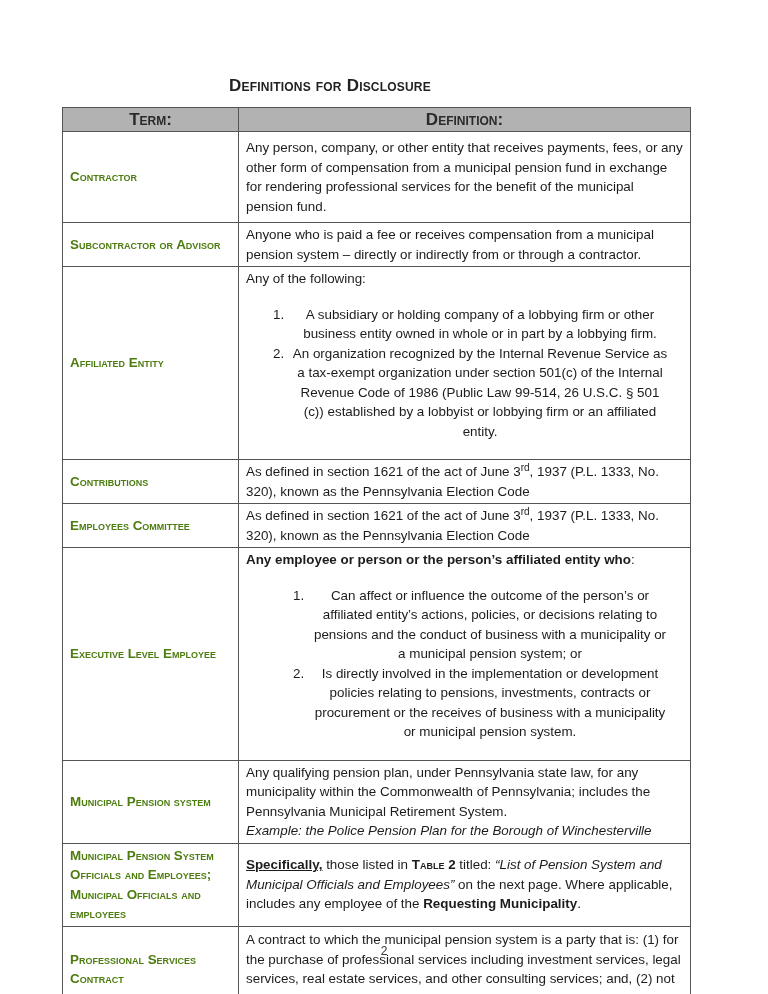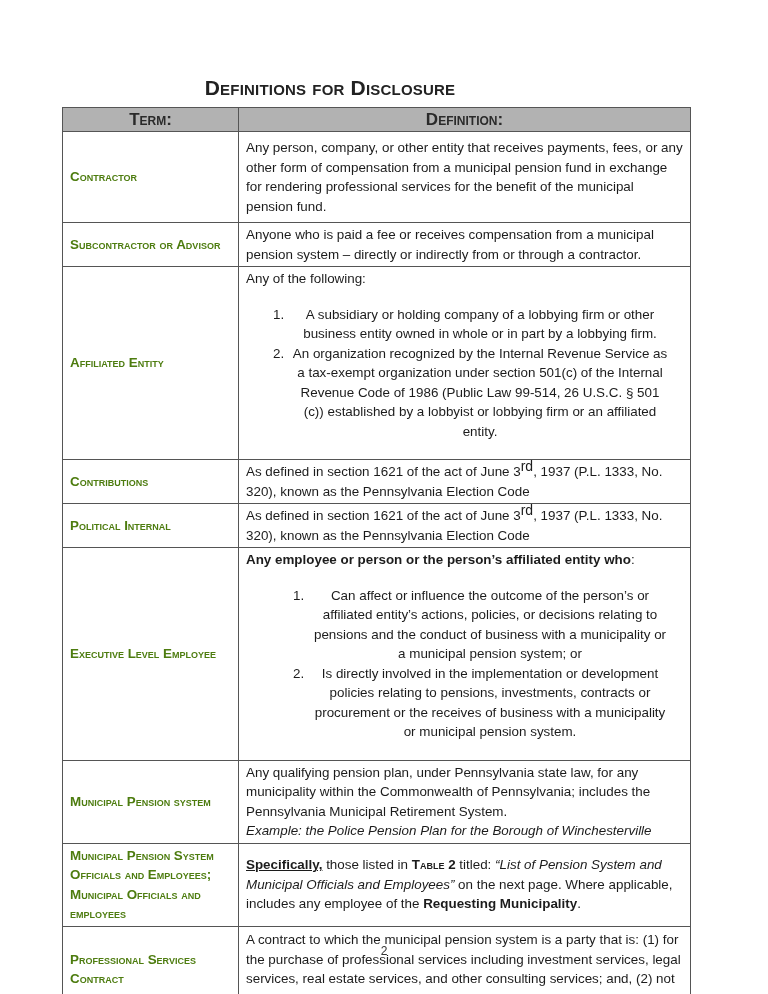--- a/index.html
+++ b/index.html
@@ -3,21 +3,21 @@
   <meta charset="utf-8">
   <style>
     html, body { margin: 0; padding: 0; background: #ffffff; }
     body {
       width: 768px; height: 994px; position: relative; overflow: hidden;
       font-family: "Liberation Sans", "DejaVu Sans", sans-serif;
       color: #1e1e1e;
     }
     .page-title {
       position: absolute; top: 76px; left: 0; width: 660px;
-      text-align: center; font-weight: bold; font-size: 21px;
+      text-align: center; font-weight: bold; font-size: 17px;
       font-variant: small-caps; letter-spacing: 0.2px; color: #222;
     }
     table.defs {
       position: absolute; top: 107px; left: 62px; width: 628px;
       border-collapse: collapse; table-layout: fixed;
     }
     table.defs col.c1 { width: 176px; }
     table.defs col.c2 { width: 452px; }
     table.defs th {
       background: #b2b2b2; color: #2a2a2a; font-weight: bold;
@@ -33,21 +33,21 @@
       line-height: 18px; color: #4d7c0f; padding-left: 6px;
     }
     td.def { color: #1c1c1c; }
     ol { margin: 16px; padding-left: 26px; text-align: center; }
     ol li { padding-left: 4px; }
     ol.indent { padding-left: 46px; }
     .bold { font-weight: bold; }
     .ital { font-style: italic; }
     .sc { font-variant: small-caps; font-weight: bold; }
     .ul { text-decoration: underline; font-weight: bold; margin-top: 38px; }
-    sup { font-size: 14px; line-height: 0; }
+    sup { font-size: 10px; line-height: 0; }
     .page-number {
       position: absolute; top: 944px; left: 0; width: 768px;
       text-align: center; font-size: 12px; color: #333;
     }
   </style>
 </head>
 <body>
 
 <div class="page-title">Definitions for Disclosure</div>
 
@@ -84,21 +84,21 @@
         </ol>
       </td>
     </tr>
 
     <tr style="height:44px;">
       <td class="term">Contributions</td>
       <td class="def"><span>As defined in section 1621 of the act of June 3</span><sup>rd</sup><span>, 1937 (P.L. 1333, No. 320), known as the Pennsylvania Election Code</span></td>
     </tr>
 
     <tr style="height:44px;">
-      <td class="term">Political Internal</td>
+      <td class="term">Employees Committee</td>
       <td class="def"><span>As defined in section 1621 of the act of June 3</span><sup>rd</sup><span>, 1937 (P.L. 1333, No. 320), known as the Pennsylvania Election Code</span></td>
     </tr>
 
     <tr style="height:168px;">
       <td class="term">Executive Level Employee</td>
       <td class="def">
         <div><span class="bold">Any employee or person or the person’s affiliated entity who</span><span>:</span></div>
         <ol class="indent">
           <li>Can affect or influence the outcome of the person’s or affiliated entity’s actions, policies, or decisions relating to pensions and the conduct of business with a municipality or a municipal pension system; or</li>
           <li>Is directly involved in the implementation or development policies relating to pensions, investments, contracts or procurement or the receives of business with a municipality or municipal pension system.</li>

